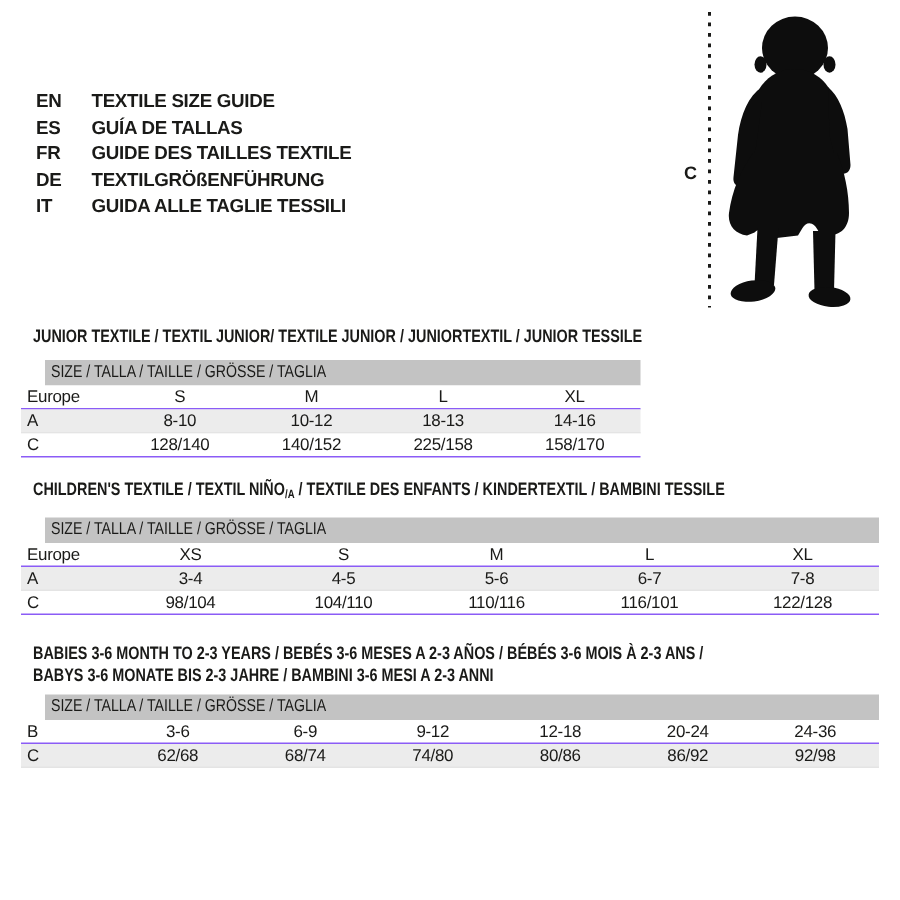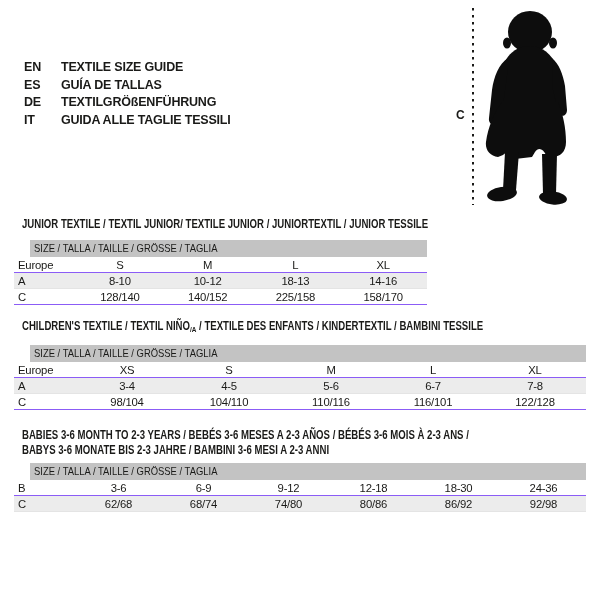--- a/index.html
+++ b/index.html
@@ -46,20 +46,24 @@
 <div class="canvas">
 
   <div class="lang-block">
     <div class="lang-row">
       <span class="lang-code">EN</span>
       <span class="lang-label">TEXTILE SIZE GUIDE</span>
     </div>
     <div class="lang-row">
       <span class="lang-code">ES</span>
       <span class="lang-label">GUÍA DE TALLAS</span>
+    </div>
+    <div class="lang-row">
+      <span class="lang-code">FR</span>
+      <span class="lang-label">GUIDE DES TAILLES TEXTILE</span>
     </div>
     <div class="lang-row">
       <span class="lang-code">DE</span>
       <span class="lang-label">TEXTILGRÖßENFÜHRUNG</span>
     </div>
     <div class="lang-row">
       <span class="lang-code">IT</span>
       <span class="lang-label">GUIDA ALLE TAGLIE TESSILI</span>
     </div>
   </div>
@@ -149,21 +153,21 @@
   </div>
   <div class="size-table" style="top:463px;width:572px">
     <div class="tbar"><span>SIZE / TALLA / TAILLE / GRÖSSE / TAGLIA</span></div>
     <div>
         <div class="trow">
           <div class="tcell tlabel">B</div>
           <div class="tcell">3-6</div>
           <div class="tcell">6-9</div>
           <div class="tcell">9-12</div>
           <div class="tcell">12-18</div>
-          <div class="tcell">18-30</div>
+          <div class="tcell">20-24</div>
           <div class="tcell">24-36</div>
         </div>
         <div class="trow shaded">
           <div class="tcell tlabel">C</div>
           <div class="tcell">62/68</div>
           <div class="tcell">68/74</div>
           <div class="tcell">74/80</div>
           <div class="tcell">80/86</div>
           <div class="tcell">86/92</div>
           <div class="tcell">92/98</div>

